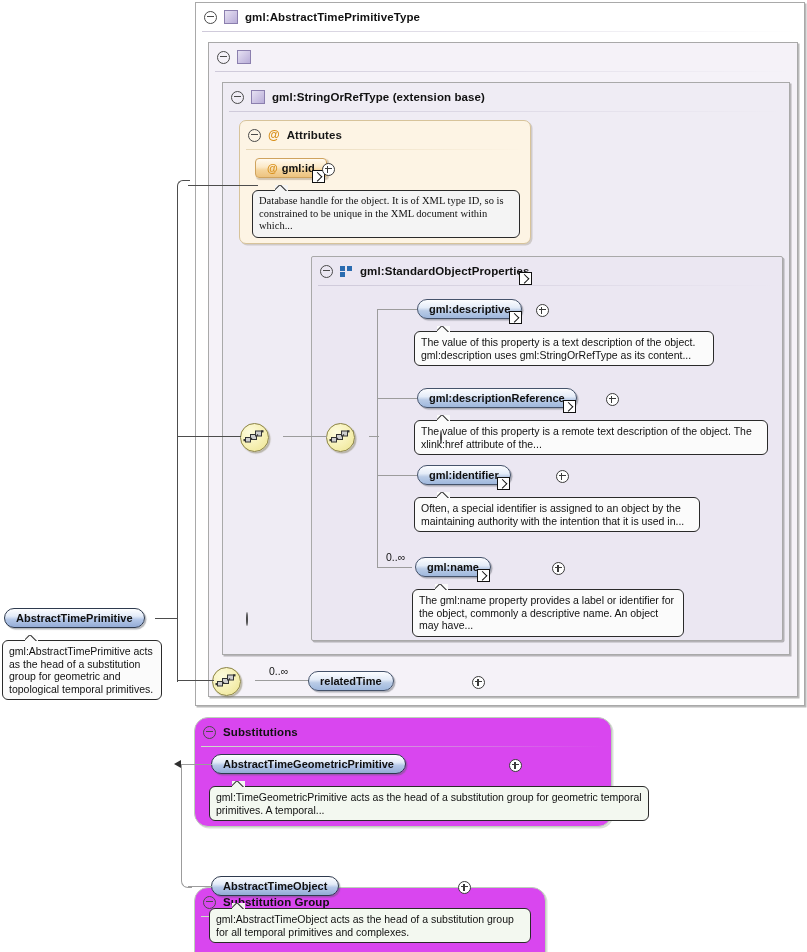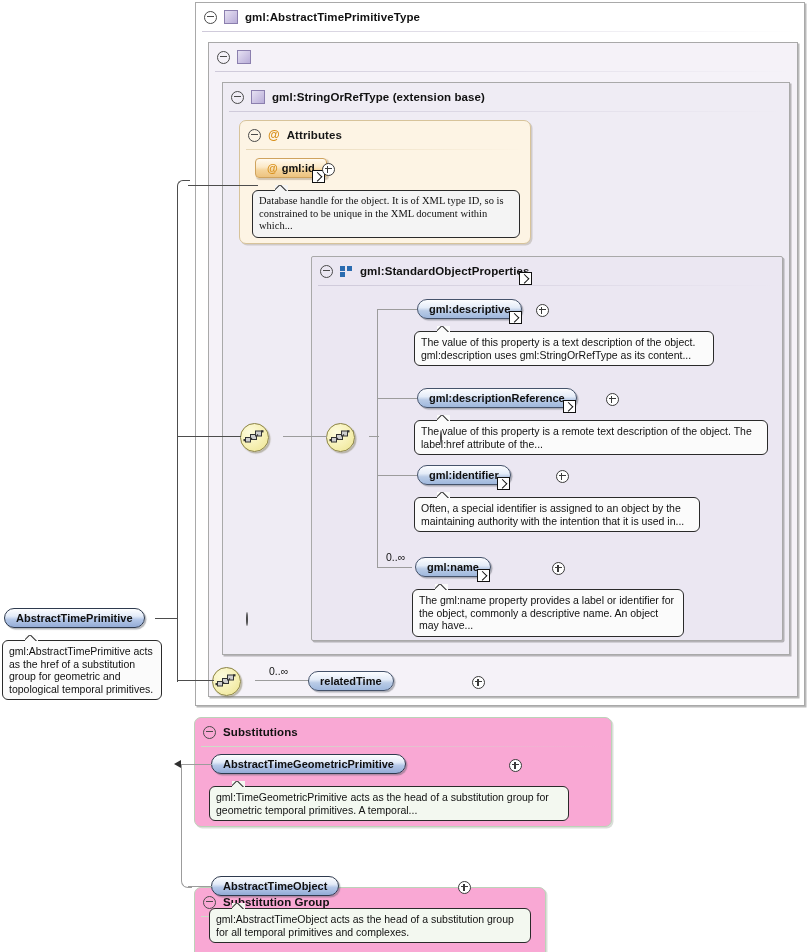--- a/index.html
+++ b/index.html
@@ -42,22 +42,22 @@
   .grpicon i:nth-child(2){left:7px;top:0;width:5px;height:5px;background:#2b6cb0;}
   .grpicon i:nth-child(3){left:0;top:6px;width:5px;height:5px;background:#2b6cb0;}
 
   
   .panel-attr{position:absolute;box-sizing:border-box;border:1px solid #d7c39a;border-radius:7px;
      background:#fdf4e4;box-shadow:1.5px 1.5px 0 rgba(150,140,120,.35);}
   .panel-attr .frame-hd .ttl{color:#171717;}
   .panel-attr .frame-rule{background:linear-gradient(to right,#e7d7b6,rgba(231,215,182,0));}
 
   
-  .panel-green{position:absolute;box-sizing:border-box;border:1px solid #bcd2b8;border-radius:7px;
-     background:#f9a8d4;box-shadow:1.5px 1.5px 0 rgba(150,160,145,.35);}
+  .panel-green{position:absolute;box-sizing:border-box;border:1px solid #bcd2b8;border-radius:14px;
+     background:#d946ef;box-shadow:1.5px 1.5px 0 rgba(150,160,145,.35);}
   .panel-green .frame-rule{background:linear-gradient(to right,#ccdfc6,rgba(204,223,198,0));}
 
   
   .pill{position:absolute;box-sizing:border-box;height:20px;line-height:18px;
         border-radius:10px;border:1px solid #4b5b73;padding:0 11px;white-space:nowrap;
         font-size:11px;font-weight:bold;color:#101010;
         background:linear-gradient(to bottom,#fcfdff 0%,#e4ecf8 42%,#b9cbe6 60%,#9fb8dd 100%);
         box-shadow:1.5px 1.5px 1px rgba(90,95,105,.45);}
   .pill.elem{border-color:#45536b;}
   .pill.abstract{border:1.6px solid #2e3a4e;
@@ -189,21 +189,21 @@
 </div>
 
 
 <div class="pill elem" style="left:417px;top:388px;">
   <span>gml:descriptionReference</span>
 </div>
 <div class="lnk" style="left:563px;top:400px;"></div>
 <span class="plus abs" style="left:574px;top:392px;"></span>
 <div class="doc white" style="left:414px;top:420px;width:354px;">
   <div class="tail" style="left:22px;"></div>
-  <span>The value of this property is a remote text description of the object. The label:href attribute of the...</span>
+  <span>The value of this property is a remote text description of the object. The xlink:href attribute of the...</span>
 </div>
 
 
 <div class="pill elem" style="left:417px;top:465px;">
   <span>gml:identifier</span>
 </div>
 <div class="lnk" style="left:497px;top:477px;"></div>
 <span class="plus abs" style="left:508px;top:469px;"></span>
 <div class="doc white" style="left:414px;top:497px;width:286px;">
   <div class="tail" style="left:22px;"></div>
@@ -289,21 +289,21 @@
 </div>
 <span class="plus abs" style="left:386px;top:675px;"></span>
 
 
 <div class="pill abstract" style="left:4px;top:608px;">
   <span>AbstractTimePrimitive</span>
 </div>
 <span class="minus abs" style="left:144px;top:613px;"></span>
 <div class="doc white" style="left:2px;top:640px;width:160px;">
   <div class="tail" style="left:22px;"></div>
-  <span>gml:AbstractTimePrimitive acts as the href of a substitution group for geometric and topological temporal primitives.</span>
+  <span>gml:AbstractTimePrimitive acts as the head of a substitution group for geometric and topological temporal primitives.</span>
 </div>
 
 
 <div class="ln lnh" style="left:155px;top:618px;width:23px;"></div>
 <div class="ln lnv" style="left:177px;top:186px;height:496px;"></div>
 
 <div class="ln lnh" style="left:188px;top:185px;width:70px;"></div>
 <div class="rnd" style="left:177px;top:180px;width:12px;height:8px;border-bottom:none;border-left:1.4px solid #4d4d4d;border-top:1.4px solid #4d4d4d;border-radius:6px 0 0 0;"></div>
 
 <div class="ln lnh" style="left:177px;top:436px;width:64px;"></div>
@@ -315,21 +315,21 @@
   <div class="frame-hd">
     <span class="minus"></span>
     <span class="ttl">Substitutions</span>
   </div>
   <div class="frame-rule"></div>
 </div>
 <div class="pill abstract" style="left:211px;top:754px;">
   <span>AbstractTimeGeometricPrimitive</span>
 </div>
 <span class="plus abs" style="left:405px;top:758px;"></span>
-<div class="doc green" style="left:209px;top:786px;width:360px;">
+<div class="doc green" style="left:209px;top:786px;width:440px;">
   <div class="tail" style="left:22px;"></div>
   <span>gml:TimeGeometricPrimitive acts as the head of a substitution group for geometric temporal primitives. A temporal...</span>
 </div>
 
 
 <div class="panel-green" style="left:194px;top:839px;width:352px;height:110px;margin-top:48px;">
   <div class="frame-hd">
     <span class="minus"></span>
     <span class="ttl">Substitution Group</span>
   </div>

